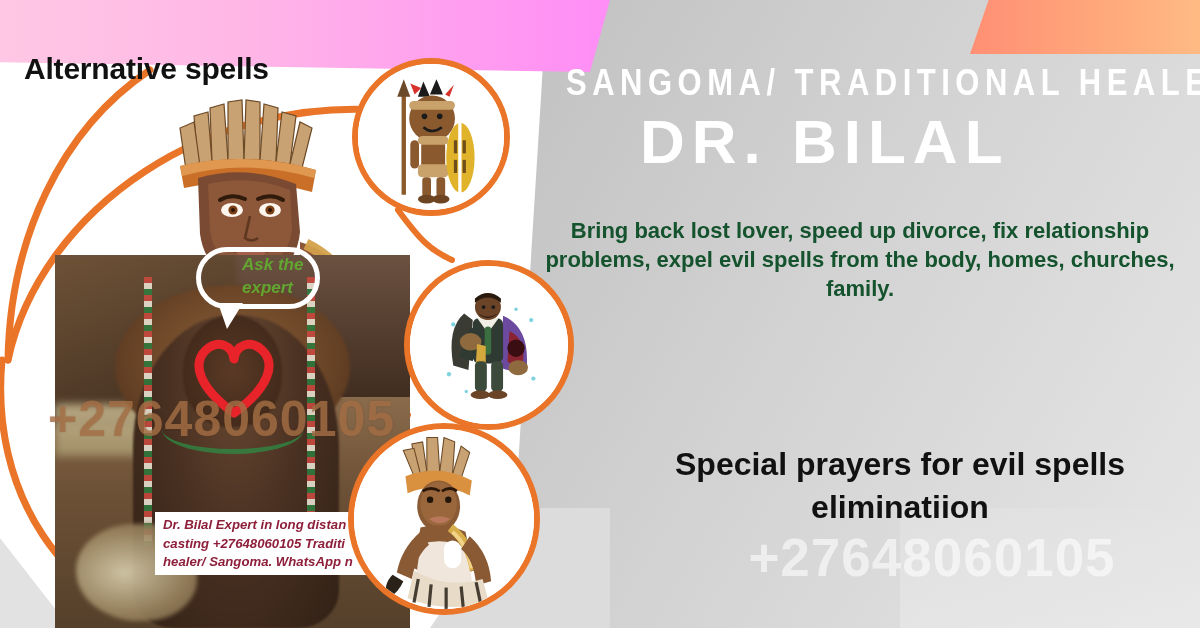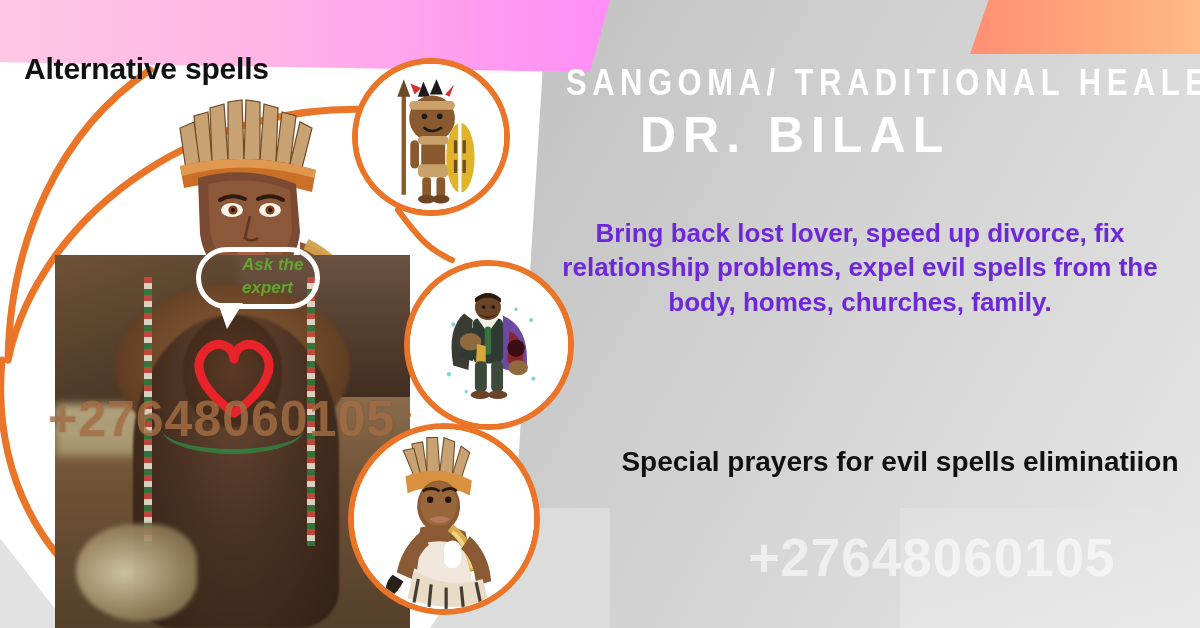--- a/index.html
+++ b/index.html
@@ -176,31 +176,31 @@
   
   .kicker{
     position:absolute;left:566px;top:62px;width:614px;
     font-size:31px;font-weight:bold;color:#ffffff;
     letter-spacing:5.5px;white-space:nowrap;
     font-family:"Liberation Sans", sans-serif;
     transform:scaleY(1.18);transform-origin:left top;
   }
   .bigname{
     position:absolute;left:640px;top:106px;width:560px;
-    font-size:50px;font-weight:bold;color:#ffffff;
+    font-size:62px;font-weight:bold;color:#ffffff;
     letter-spacing:7px;white-space:nowrap;
   }
   .red-copy{
     position:absolute;left:530px;top:216px;width:660px;
-    font-size:26px;font-weight:bold;color:#6d28d9;
+    font-size:22px;font-weight:bold;color:#14532d;
     text-align:center;line-height:1.32;
   }
   .black-copy{
     position:absolute;left:600px;top:443px;width:600px;
-    font-size:28px;font-weight:bold;color:#111111;
+    font-size:32px;font-weight:bold;color:#111111;
     text-align:center;line-height:1.35;
   }
   .watermark-phone{
     position:absolute;left:672px;top:527px;width:520px;
     font-size:53px;font-weight:bold;color:rgba(255,255,255,.58);
     letter-spacing:1px;text-align:center;white-space:nowrap;
   }
 </style>
 </head>
 <body>
@@ -286,20 +286,25 @@
   </svg>
 
   <div class="watermark-photo">+27648060105</div>
 
   <div class="speech">
     <div class="speech-tail"></div>
     <div class="speech-bubble"></div>
     <div class="speech-text">Ask the expert</div>
   </div>
 
+  <div class="caption-box">
+    <div class="caption-text">Dr. Bilal Expert in long distan</div>
+    <div class="caption-text">casting +27648060105 Traditi</div>
+    <div class="caption-text">healer/ Sangoma. WhatsApp n</div>
+  </div>
 
   <div class="badge badge1">
     <svg class="badge-art" viewBox="0 0 134 134">
       <rect width="134" height="134" fill="#ffffff"></rect>
 
       <rect x="40" y="28" width="4" height="92" fill="#8a5a2b"></rect>
       <path d="M42 14 L48 30 L36 30 Z" fill="#6b4a2a"></path>
 
       <path d="M55 30 L60 16 L66 30 Z" fill="#1b1b1b"></path>
       <path d="M66 28 L72 14 L78 28 Z" fill="#1b1b1b"></path>

